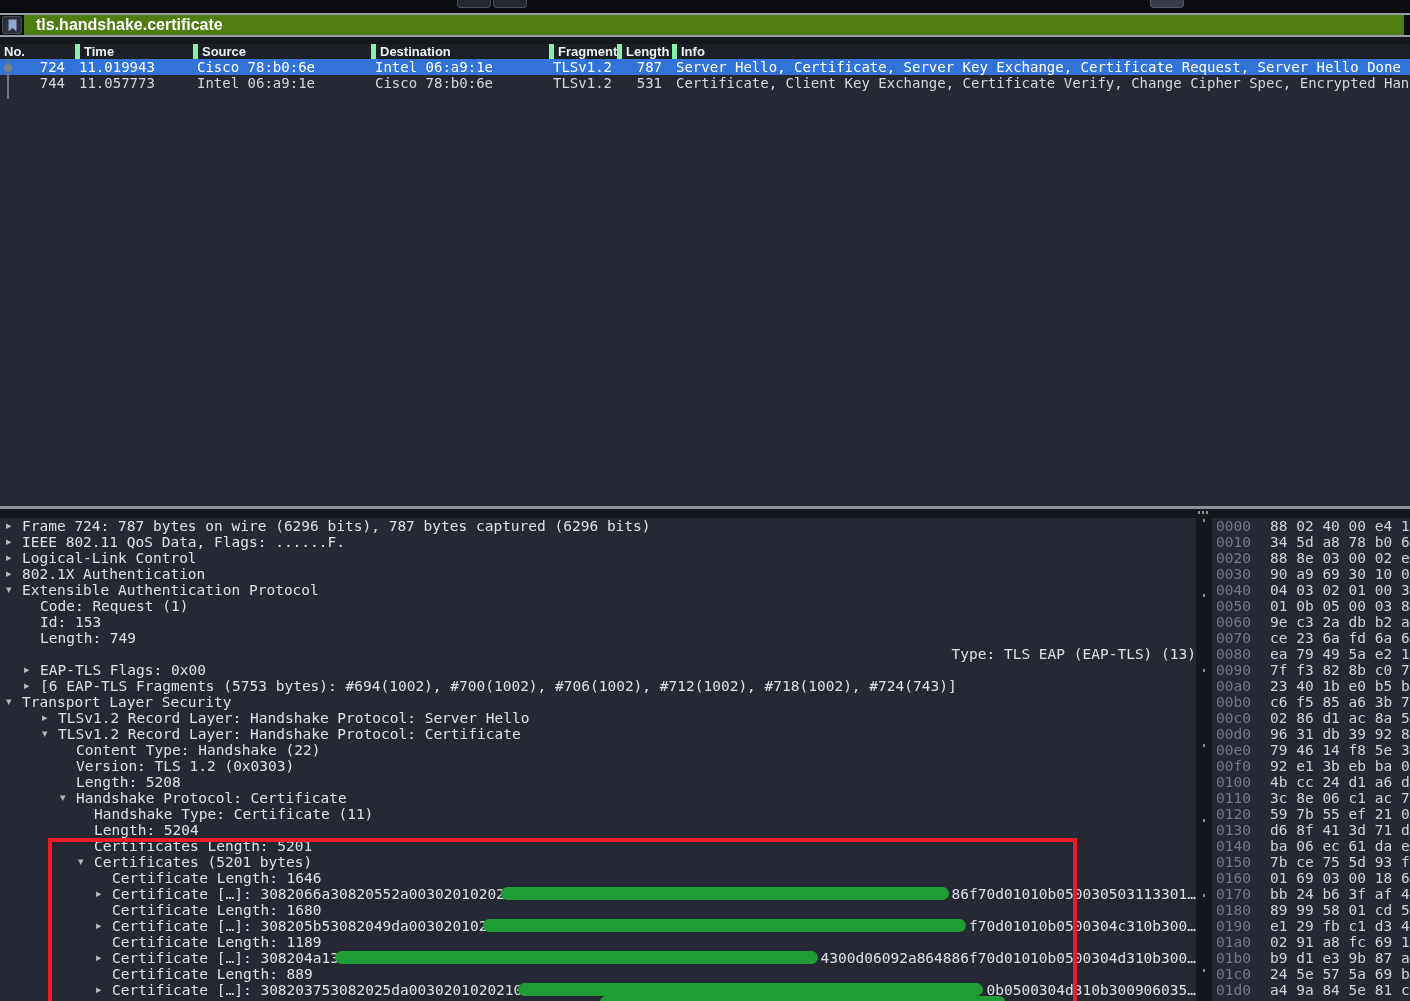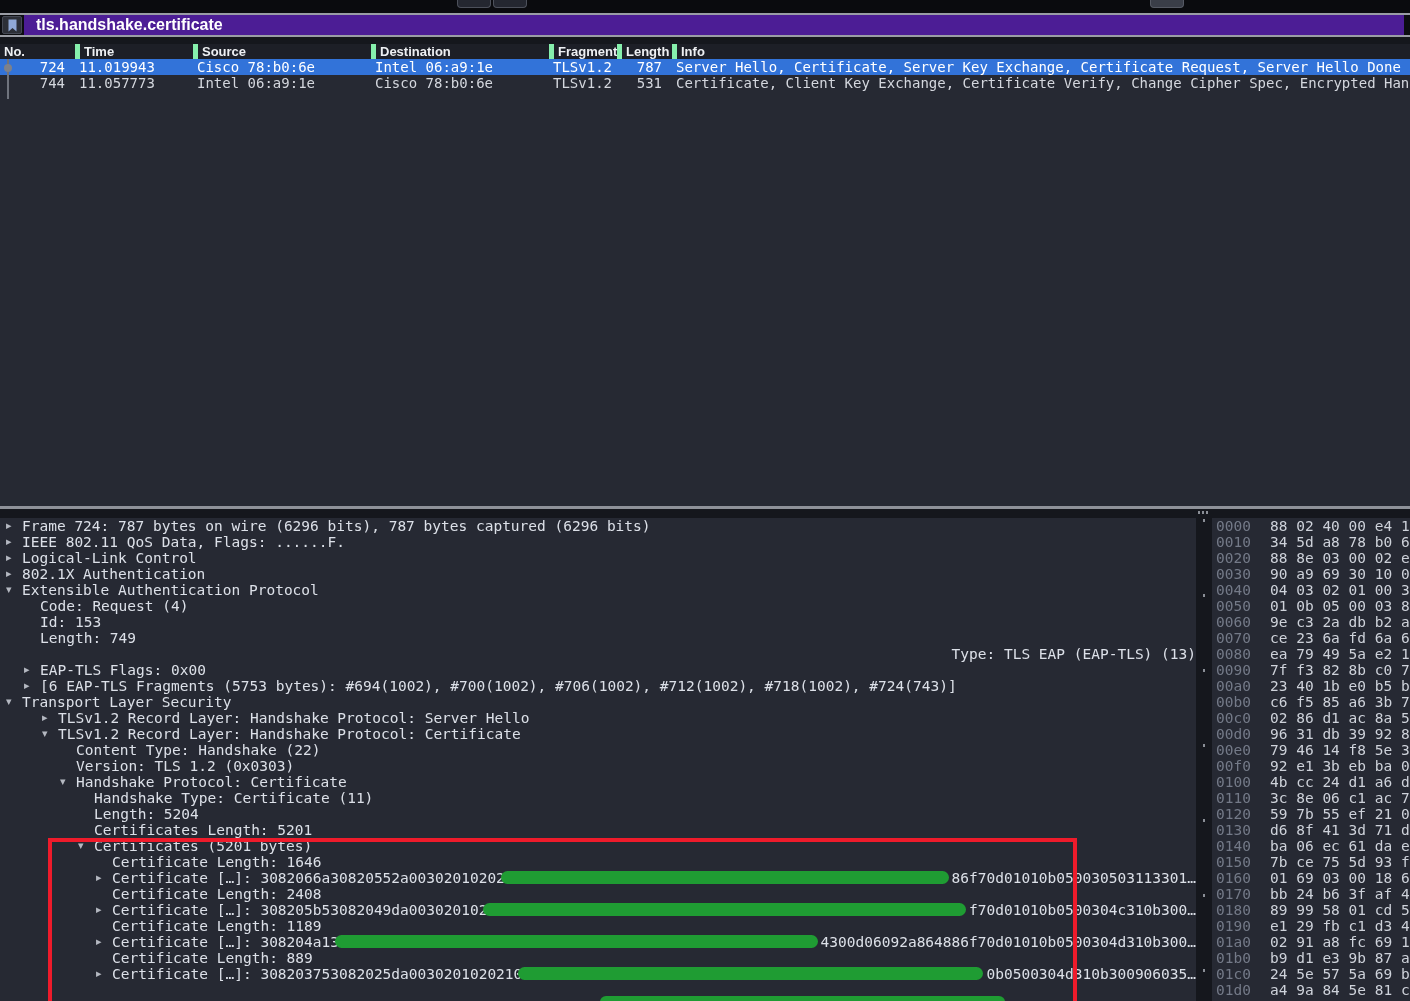--- a/index.html
+++ b/index.html
@@ -12,21 +12,21 @@
             border:1px solid #4d515b;border-top:none;border-radius:0 0 4px 4px;}
   .btn-stub.b1{left:457px}.btn-stub.b2{left:493px}
   .btn-stub.b3{left:1150px;background:#3a3e48;border-color:#565a64;}
 
   
   .filter-bar{position:absolute;left:0;top:13px;width:1410px;height:24px;background:#0c0d11;
               border-top:2px solid #9a9da5;border-bottom:2px solid #9a9da5;
               display:flex;align-items:center;box-sizing:border-box;padding:0 6px 0 2px;}
   .bookmark-btn{width:18px;height:16px;background:#2c2f37;border:1px solid #454954;
                 border-radius:2px;display:flex;align-items:center;justify-content:center;flex:0 0 auto;}
-  .filter-input{flex:1;height:20px;margin-left:2px;background:#4c1d95;color:#ffffff;
+  .filter-input{flex:1;height:20px;margin-left:2px;background:#4d7c0f;color:#ffffff;
                 font-family:"Liberation Sans",sans-serif;font-weight:bold;font-size:16px;
                 line-height:20px;padding-left:12px;overflow:hidden;white-space:nowrap;}
   .toolbar-gap{position:absolute;left:0;top:37px;width:1410px;height:7px;background:#15171d;}
 
   
   .plist-header{position:absolute;left:0;top:44px;width:1410px;height:15px;background:#1d1f27;
                 display:flex;font-family:"Liberation Sans",sans-serif;font-weight:bold;
                 font-size:13px;color:#eef0f3;line-height:15px;}
   .hcell{box-sizing:border-box;padding-left:4px;border-left:5px solid #86efac;
          overflow:hidden;white-space:nowrap;flex:0 0 auto;}
@@ -133,39 +133,40 @@
 
   <div class="hsplit"></div>
   <div class="hsplit-gap"></div>
 
   <div class="tree-pane" id="tree-pane">
       <div class="trow" style="padding-left: 6px;"><span class="arrow">▸</span><span class="tlabel">Frame 724: 787 bytes on wire (6296 bits), 787 bytes captured (6296 bits)</span></div>
       <div class="trow" style="padding-left: 6px;"><span class="arrow">▸</span><span class="tlabel">IEEE 802.11 QoS Data, Flags: ......F.</span></div>
       <div class="trow" style="padding-left: 6px;"><span class="arrow">▸</span><span class="tlabel">Logical-Link Control</span></div>
       <div class="trow" style="padding-left: 6px;"><span class="arrow">▸</span><span class="tlabel">802.1X Authentication</span></div>
       <div class="trow" style="padding-left: 6px;"><span class="arrow">▾</span><span class="tlabel">Extensible Authentication Protocol</span></div>
-      <div class="trow" style="padding-left: 24px;"><span class="arrow"></span><span class="tlabel">Code: Request (4)</span></div>
+      <div class="trow" style="padding-left: 24px;"><span class="arrow"></span><span class="tlabel">Code: Request (1)</span></div>
       <div class="trow" style="padding-left: 24px;"><span class="arrow"></span><span class="tlabel">Id: 153</span></div>
       <div class="trow" style="padding-left: 24px;"><span class="arrow"></span><span class="tlabel">Length: 749</span></div>
       <div class="trow" style="padding-left: 24px; justify-content: flex-end;"><span class="arrow"></span><span class="tlabel">Type: TLS EAP (EAP-TLS) (13)</span></div>
       <div class="trow" style="padding-left: 24px;"><span class="arrow">▸</span><span class="tlabel">EAP-TLS Flags: 0x00</span></div>
       <div class="trow" style="padding-left: 24px;"><span class="arrow">▸</span><span class="tlabel">[6 EAP-TLS Fragments (5753 bytes): #694(1002), #700(1002), #706(1002), #712(1002), #718(1002), #724(743)]</span></div>
       <div class="trow" style="padding-left: 6px;"><span class="arrow">▾</span><span class="tlabel">Transport Layer Security</span></div>
       <div class="trow" style="padding-left: 42px;"><span class="arrow">▸</span><span class="tlabel">TLSv1.2 Record Layer: Handshake Protocol: Server Hello</span></div>
       <div class="trow" style="padding-left: 42px;"><span class="arrow">▾</span><span class="tlabel">TLSv1.2 Record Layer: Handshake Protocol: Certificate</span></div>
       <div class="trow" style="padding-left: 60px;"><span class="arrow"></span><span class="tlabel">Content Type: Handshake (22)</span></div>
       <div class="trow" style="padding-left: 60px;"><span class="arrow"></span><span class="tlabel">Version: TLS 1.2 (0x0303)</span></div>
+      <div class="trow" style="padding-left: 60px;"><span class="arrow"></span><span class="tlabel">Length: 5208</span></div>
       <div class="trow" style="padding-left: 60px;"><span class="arrow">▾</span><span class="tlabel">Handshake Protocol: Certificate</span></div>
       <div class="trow" style="padding-left: 78px;"><span class="arrow"></span><span class="tlabel">Handshake Type: Certificate (11)</span></div>
       <div class="trow" style="padding-left: 78px;"><span class="arrow"></span><span class="tlabel">Length: 5204</span></div>
       <div class="trow" style="padding-left: 78px;"><span class="arrow"></span><span class="tlabel">Certificates Length: 5201</span></div>
       <div class="trow" style="padding-left: 78px;"><span class="arrow">▾</span><span class="tlabel">Certificates (5201 bytes)</span></div>
       <div class="trow" style="padding-left: 96px;"><span class="arrow"></span><span class="tlabel">Certificate Length: 1646</span></div>
       <div class="trow" style="padding-left: 96px;"><span class="arrow">▸</span><span class="tlabel">Certificate […]: </span><span class="hexa">3082066a30820552a00302010202</span><div class="redact-bar"></div><span class="hexb">86f70d01010b050030503113301…</span></div>
-      <div class="trow" style="padding-left: 96px;"><span class="arrow"></span><span class="tlabel">Certificate Length: 2408</span></div>
+      <div class="trow" style="padding-left: 96px;"><span class="arrow"></span><span class="tlabel">Certificate Length: 1680</span></div>
       <div class="trow" style="padding-left: 96px;"><span class="arrow">▸</span><span class="tlabel">Certificate […]: </span><span class="hexa">308205b53082049da003020102</span><div class="redact-bar"></div><span class="hexb">f70d01010b0500304c310b300…</span></div>
       <div class="trow" style="padding-left: 96px;"><span class="arrow"></span><span class="tlabel">Certificate Length: 1189</span></div>
       <div class="trow" style="padding-left: 96px;"><span class="arrow">▸</span><span class="tlabel">Certificate […]: </span><span class="hexa">308204a13</span><div class="redact-bar"></div><span class="hexb">4300d06092a864886f70d01010b0500304d310b300…</span></div>
       <div class="trow" style="padding-left: 96px;"><span class="arrow"></span><span class="tlabel">Certificate Length: 889</span></div>
       <div class="trow" style="padding-left: 96px;"><span class="arrow">▸</span><span class="tlabel">Certificate […]: </span><span class="hexa">308203753082025da0030201020210</span><div class="redact-bar"></div><span class="hexb">0b0500304d310b300906035…</span></div>
     </div>
 
   <div class="vsplit">
     <div class="grip-dots"></div>
     <div class="grip-col"></div>

